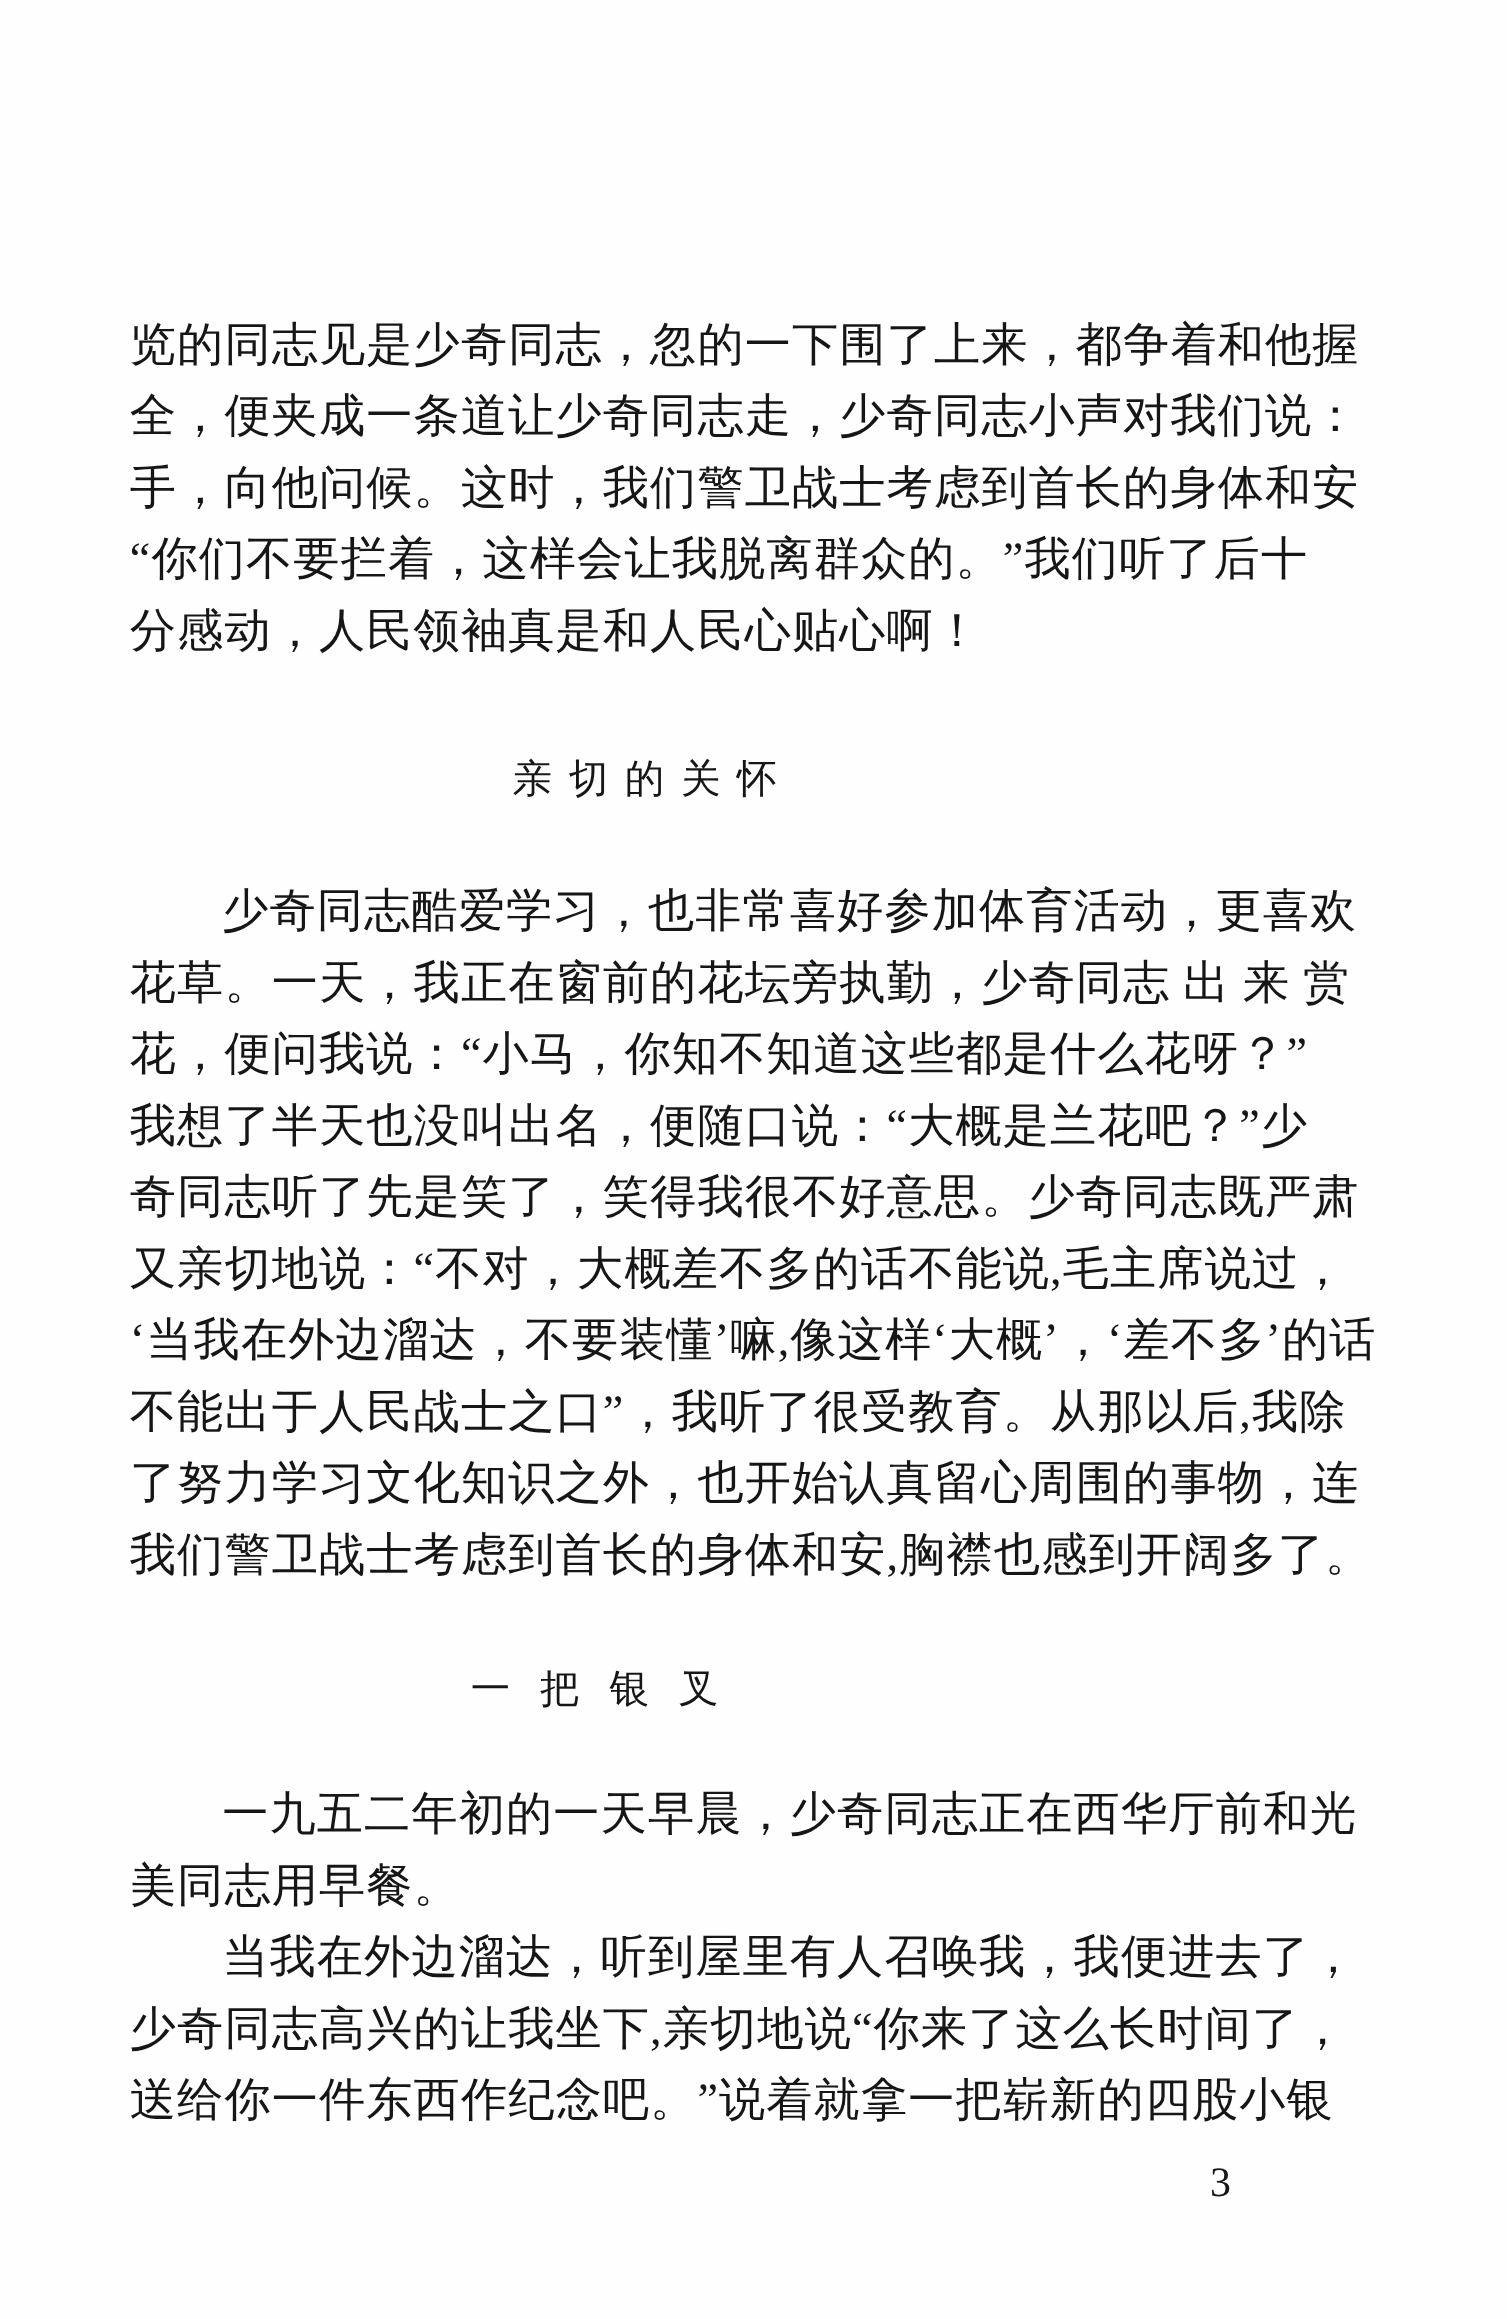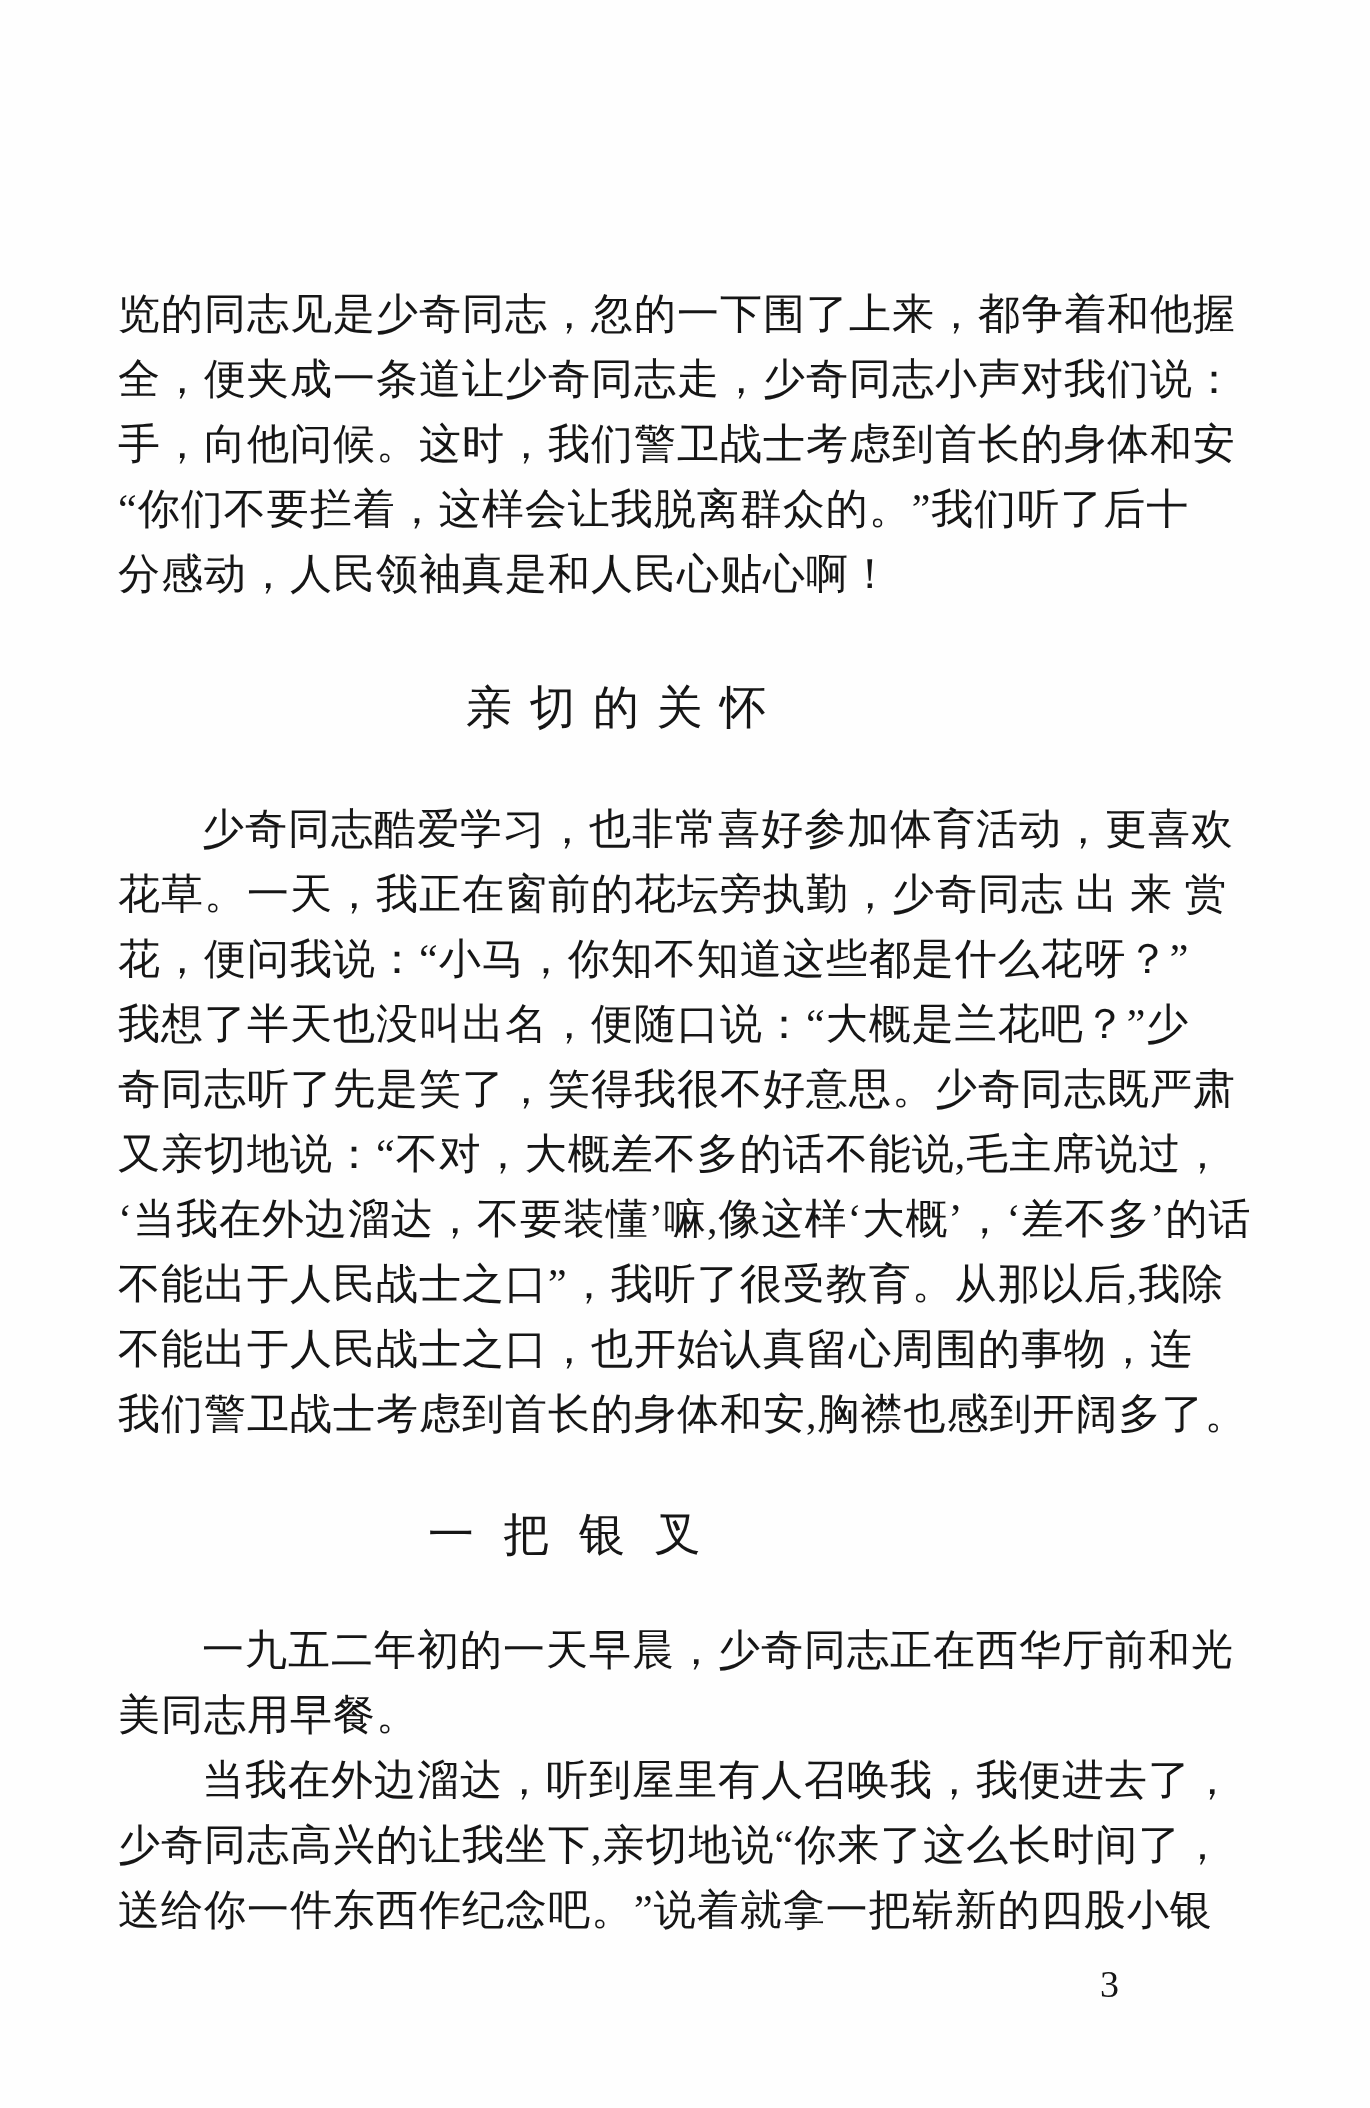--- a/index.html
+++ b/index.html
@@ -20,21 +20,21 @@
   }
   .para { margin: 0; }
   .line {
     font-size: 42px;
     line-height: 65px;
     letter-spacing: 1px;
     white-space: nowrap;
   }
   .para.indent .line:first-child { text-indent: 2em; }
   .heading {
-    font-size: 46px;
+    font-size: 36px;
     line-height: 70px;
     font-weight: normal;
     white-space: nowrap;
   }
   .heading.h1 { margin: 66px 0 54px 348px; letter-spacing: 3px; }
   .heading.h2 { margin: 53px 0 48px 310px; letter-spacing: 9px; }
   .page-number {
     position: absolute;
     left: 1100px;
     top: 1962px;
@@ -60,21 +60,21 @@
 
     <div class="para indent">
       <div class="line">少奇同志酷爱学习，也非常喜好参加体育活动，更喜欢</div>
       <div class="line">花草。一天，我正在窗前的花坛旁执勤，少奇同志 出 来 赏</div>
       <div class="line">花，便问我说：“小马，你知不知道这些都是什么花呀？”</div>
       <div class="line">我想了半天也没叫出名，便随口说：“大概是兰花吧？”少</div>
       <div class="line">奇同志听了先是笑了，笑得我很不好意思。少奇同志既严肃</div>
       <div class="line">又亲切地说：“不对，大概差不多的话不能说,毛主席说过，</div>
       <div class="line">‘当我在外边溜达，不要装懂’嘛,像这样‘大概’，‘差不多’的话</div>
       <div class="line">不能出于人民战士之口”，我听了很受教育。从那以后,我除</div>
-      <div class="line">不能出于人民战士之口，也开始认真留心周围的事物，连</div>
+      <div class="line">了努力学习文化知识之外，也开始认真留心周围的事物，连</div>
       <div class="line">我们警卫战士考虑到首长的身体和安,胸襟也感到开阔多了。</div>
     </div>
 
     <div class="heading h2">一 把 银 叉</div>
 
     <div class="para indent">
       <div class="line">一九五二年初的一天早晨，少奇同志正在西华厅前和光</div>
       <div class="line">美同志用早餐。</div>
     </div>
 

